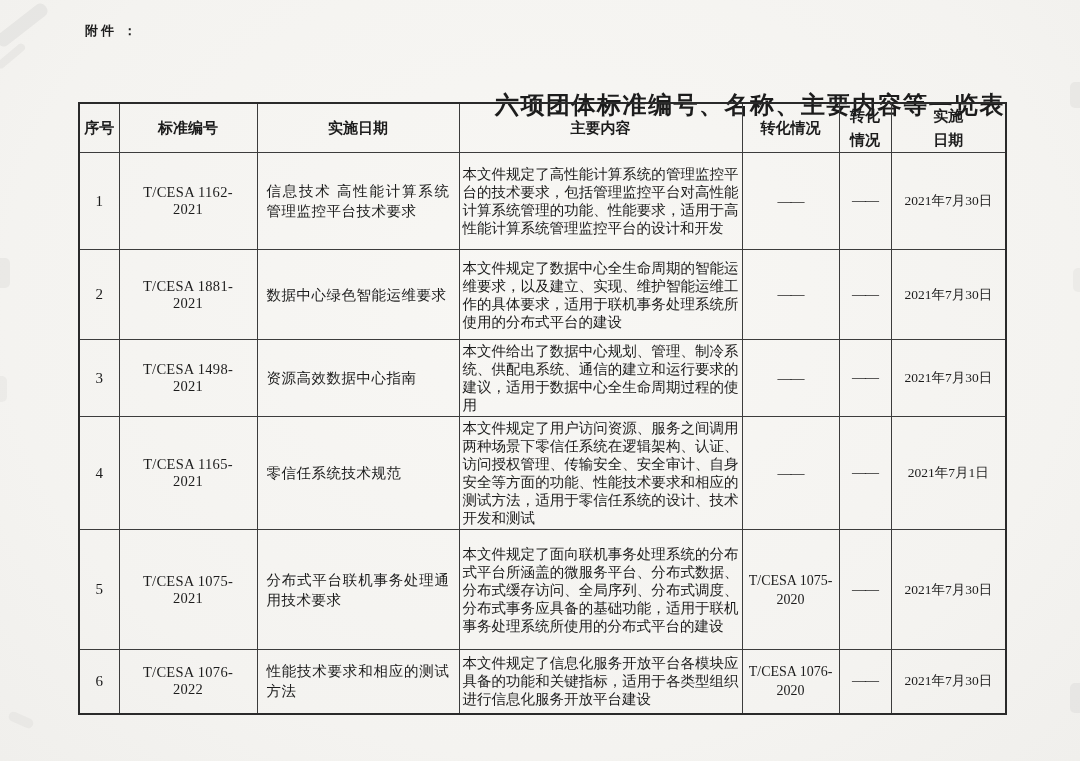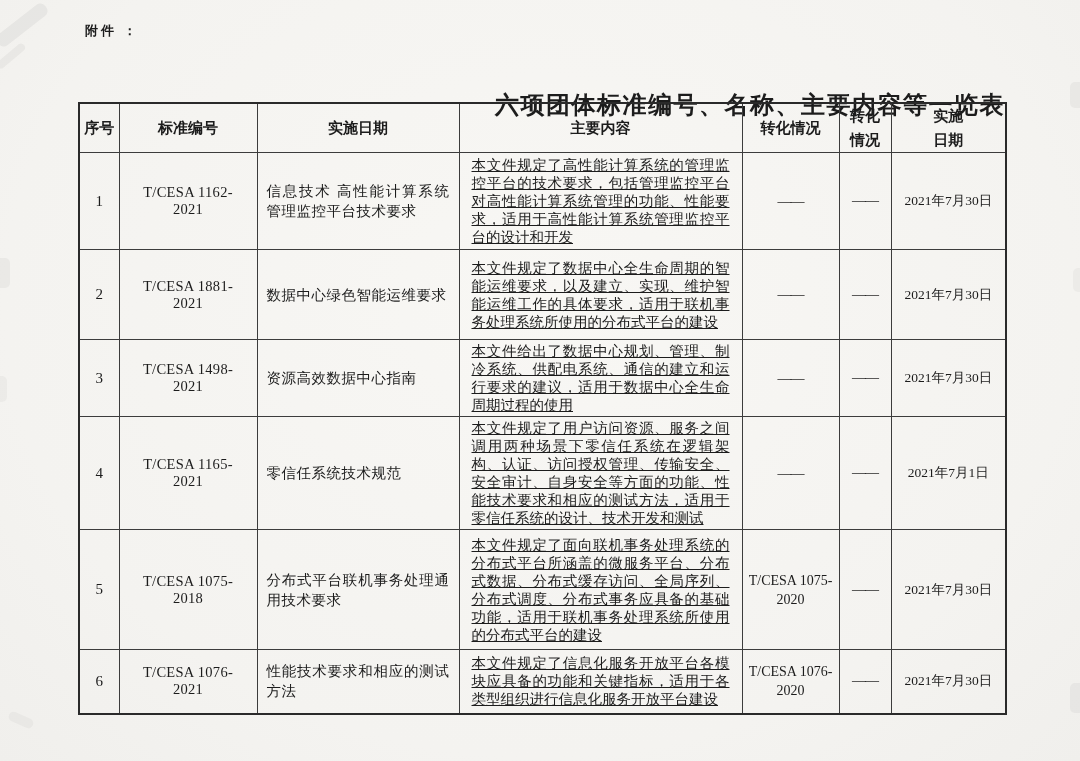--- a/index.html
+++ b/index.html
@@ -92,22 +92,21 @@
     font-size: 14.5px;
     line-height: 20px;
     padding: 4px 9px;
     letter-spacing: .5px;
   }
   td.c-content {
     text-align: justify;
     text-justify: inter-ideograph;
     font-size: 14.5px;
     line-height: 18px;
-    padding: 2px 12px;
-    text-decoration: underline;
+    padding: 2px 3px;
   }
   td.c-replaces { font-size: 14px; line-height: 19px; padding: 0 6px; }
   td.c-conv     { font-size: 14px; padding: 0 2px; letter-spacing: -1px; }
   td.c-date     { font-size: 13.5px; white-space: nowrap; padding: 0 2px; margin-left: 7px; }
   td .dash      { letter-spacing: -1px; }
 </style>
 </head>
 <body>
 
 <div class="page">
@@ -178,30 +177,30 @@
         <td class="c-no">4</td>
         <td class="c-code">T/CESA 1165-2021</td>
         <td class="c-name">零信任系统技术规范</td>
         <td class="c-content">本文件规定了用户访问资源、服务之间调用两种场景下零信任系统在逻辑架构、认证、访问授权管理、传输安全、安全审计、自身安全等方面的功能、性能技术要求和相应的测试方法，适用于零信任系统的设计、技术开发和测试</td>
         <td class="c-replaces"><span class="dash">——</span></td>
         <td class="c-conv"><span class="dash">——</span></td>
         <td class="c-date">2021年7月1日</td>
       </tr>
       <tr>
         <td class="c-no">5</td>
-        <td class="c-code">T/CESA 1075-2018</td>
+        <td class="c-code">T/CESA 1075-2021</td>
         <td class="c-name">分布式平台联机事务处理通用技术要求</td>
         <td class="c-content">本文件规定了面向联机事务处理系统的分布式平台所涵盖的微服务平台、分布式数据、分布式缓存访问、全局序列、分布式调度、分布式事务应具备的基础功能，适用于联机事务处理系统所使用的分布式平台的建设</td>
         <td class="c-replaces">T/CESA 1075-2020</td>
         <td class="c-conv"><span class="dash">——</span></td>
         <td class="c-date">2021年7月30日</td>
       </tr>
       <tr>
         <td class="c-no">6</td>
-        <td class="c-code">T/CESA 1076-2021</td>
+        <td class="c-code">T/CESA 1076-2022</td>
         <td class="c-name">性能技术要求和相应的测试方法</td>
         <td class="c-content">本文件规定了信息化服务开放平台各模块应具备的功能和关键指标，适用于各类型组织进行信息化服务开放平台建设</td>
         <td class="c-replaces">T/CESA 1076-2020</td>
         <td class="c-conv"><span class="dash">——</span></td>
         <td class="c-date">2021年7月30日</td>
       </tr>
     </tbody>
   </table>
 
 </div>

